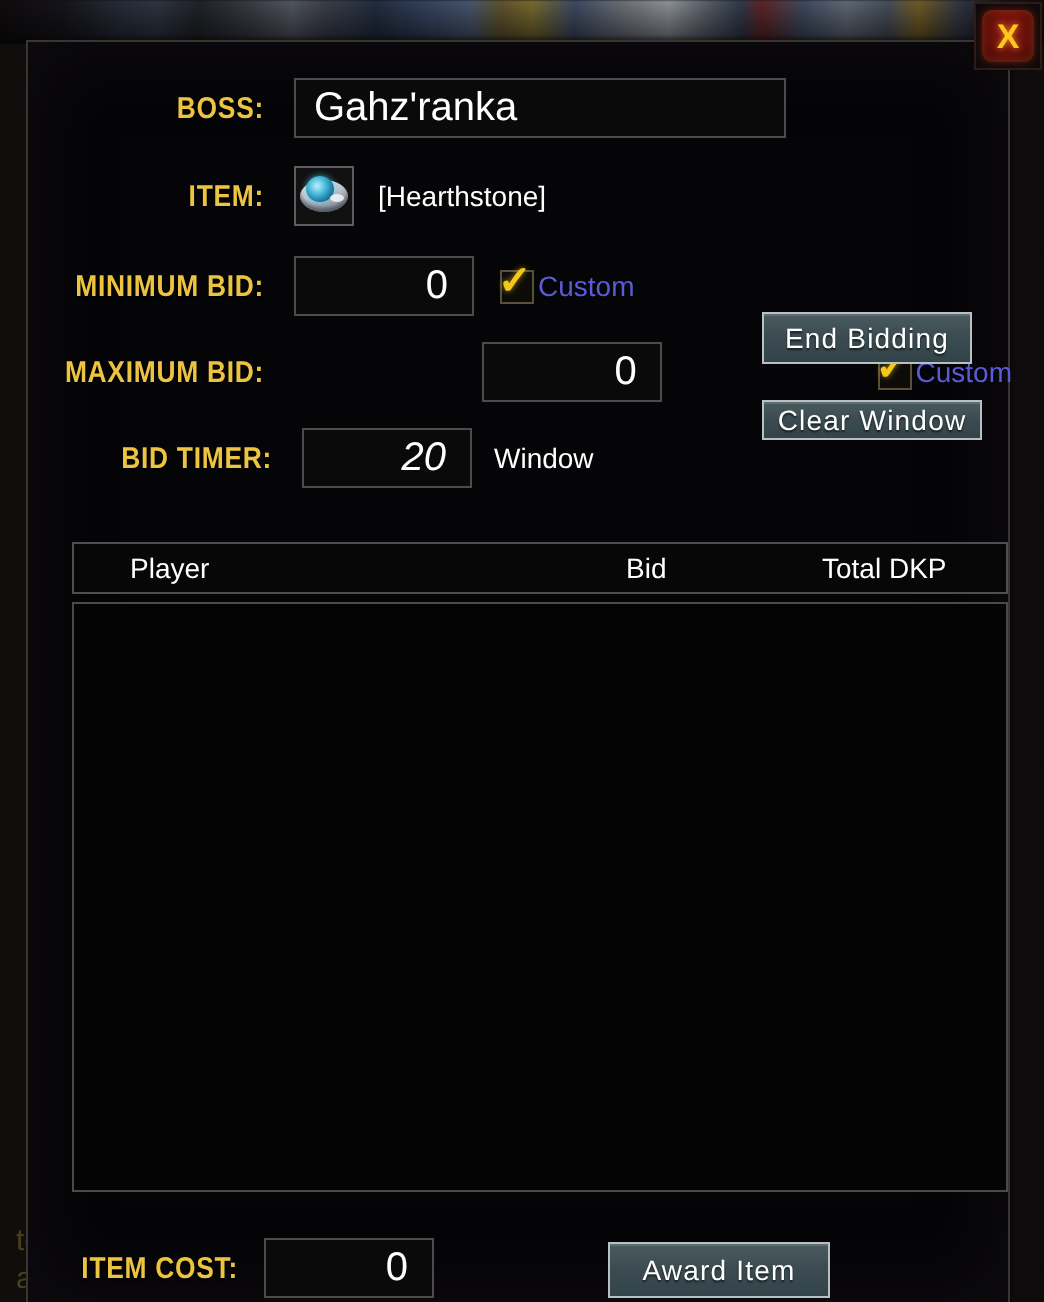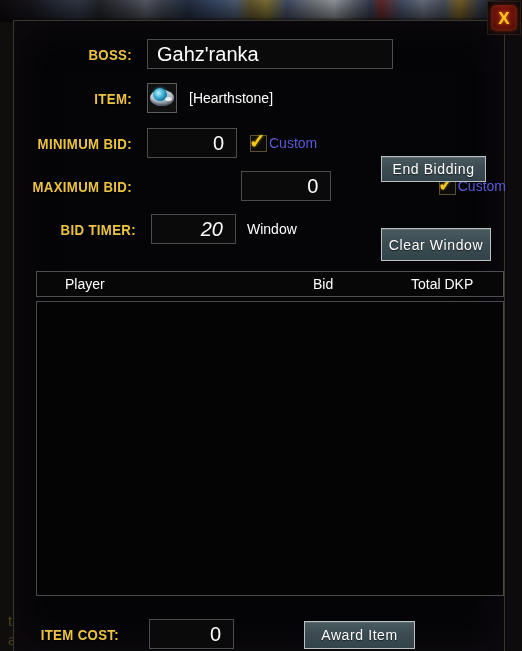--- a/index.html
+++ b/index.html
@@ -335,32 +335,32 @@
     </div>
   </div>
 
   <div class="row" style="left:4px;top:193px;width:492px;">
     <div class="wow-label" style="width:118px;">Bid Timer:</div>
     <input class="field num" style="width: 85px; margin-left: 15px; font-style: italic;" value="20">
     <span class="suffix">Window</span>
   </div>
 
   <div class="btn" style="position:absolute;left:367px;top:135px;width:105px;height:26px;">End Bidding</div>
-  <div class="btn" style="position:absolute;left:367px;top:179px;width:110px;height:33px;margin-top:28px;">Clear Window</div>
+  <div class="btn" style="position:absolute;left:367px;top:179px;width:110px;height:20px;">Clear Window</div>
 
   <div id="list-header">
     <span class="col player">Player</span>
     <span class="col bid">Bid</span>
     <span class="col dkp">Total DKP</span>
   </div>
 
   <div id="list-body"></div>
 
   <div id="footer-row">
-    <div class="row" style="left:0;top:0;width:492px;gap:17px;">
+    <div class="row" style="left:0;top:0;width:492px;">
       <div class="wow-label" style="width:105px;">Item Cost:</div>
       <input class="field num" style="width: 85px; margin-left: 13px;" value="0">
       <div class="btn" style="position:absolute;left:290px;top:2px;width:111px;height:28px;">Award Item</div>
     </div>
   </div>
 </div>
 
 <div id="close-btn">
   <div class="inner">X</div>
 </div>

